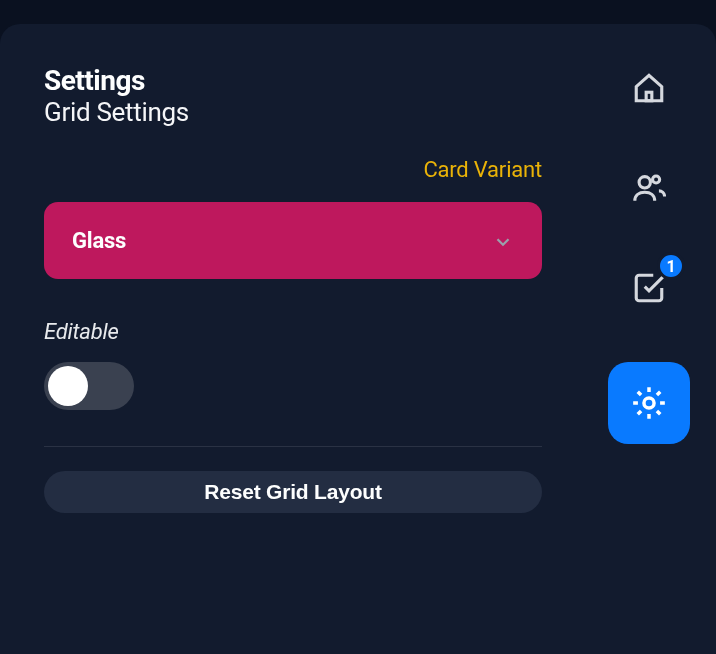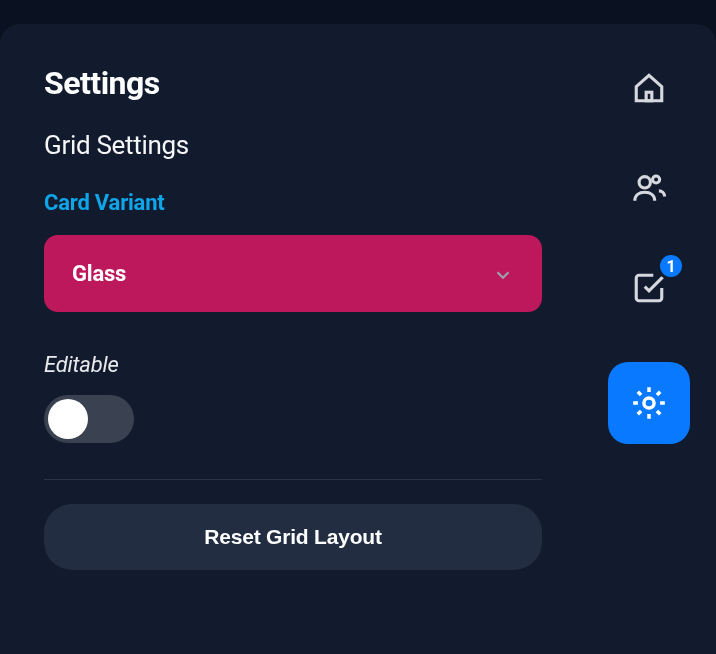--- a/index.html
+++ b/index.html
@@ -18,38 +18,38 @@
     }
     .main-panel {
       flex: 1;
       background: #121b2e;
       border-radius: 20px 0 0 0;
       padding: 40px 40px 40px 44px;
       margin-right: 0;
     }
     .page-title {
       color: #fdfefe;
-      font-size: 32px;
-      font-weight: 700;
-      margin-bottom: 28px;
+      font-size: 28px;
+      font-weight: 700;
       letter-spacing: -0.5px;
     }
     .section-title {
       color: #f5f6f8;
       font-size: 26px;
       font-weight: 400;
       margin-bottom: 30px;
       letter-spacing: -0.3px;
     }
     .field-label {
-      color: #0ea5e9;
+      color: #eab308;
       font-size: 22px;
-      font-weight: 700;
+      font-weight: 400;
       margin-bottom: 20px;
       letter-spacing: -0.2px;
+      text-align: right;
     }
     .select-wrapper {
       background: #be185d;
       border-radius: 14px;
       padding: 26px 28px;
       display: flex;
       align-items: flex-end;
       justify-content: space-between;
       cursor: pointer;
       margin-bottom: 40px;
@@ -96,21 +96,21 @@
     .divider {
       height: 1px;
       background: #2a3244;
       margin-bottom: 24px;
     }
     .reset-button {
       width: 100%;
       background: #232d42;
       border: none;
       border-radius: 28px;
-      padding: 21px 0;
+      padding: 9px 0;
       color: #fdfefe;
       font-size: 21px;
       font-weight: 700;
       cursor: pointer;
       letter-spacing: -0.2px;
     }
     .sidebar {
       width: 134px;
       background: #121b2e;
       border-radius: 0 20px 0 0;

